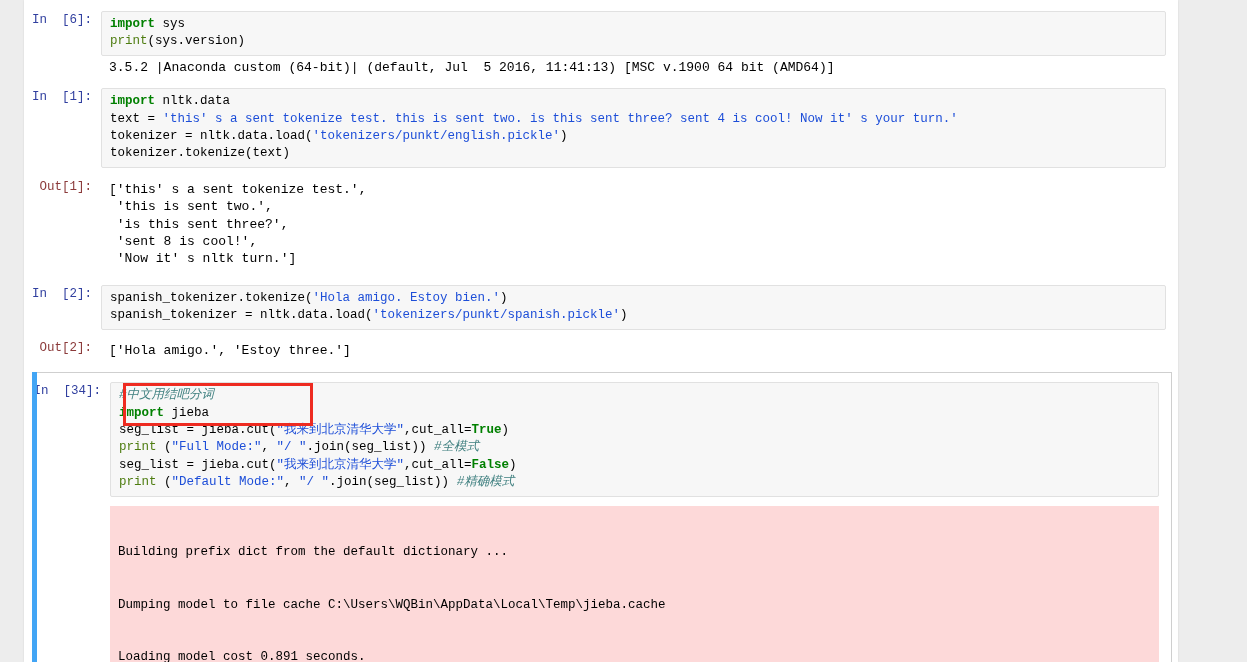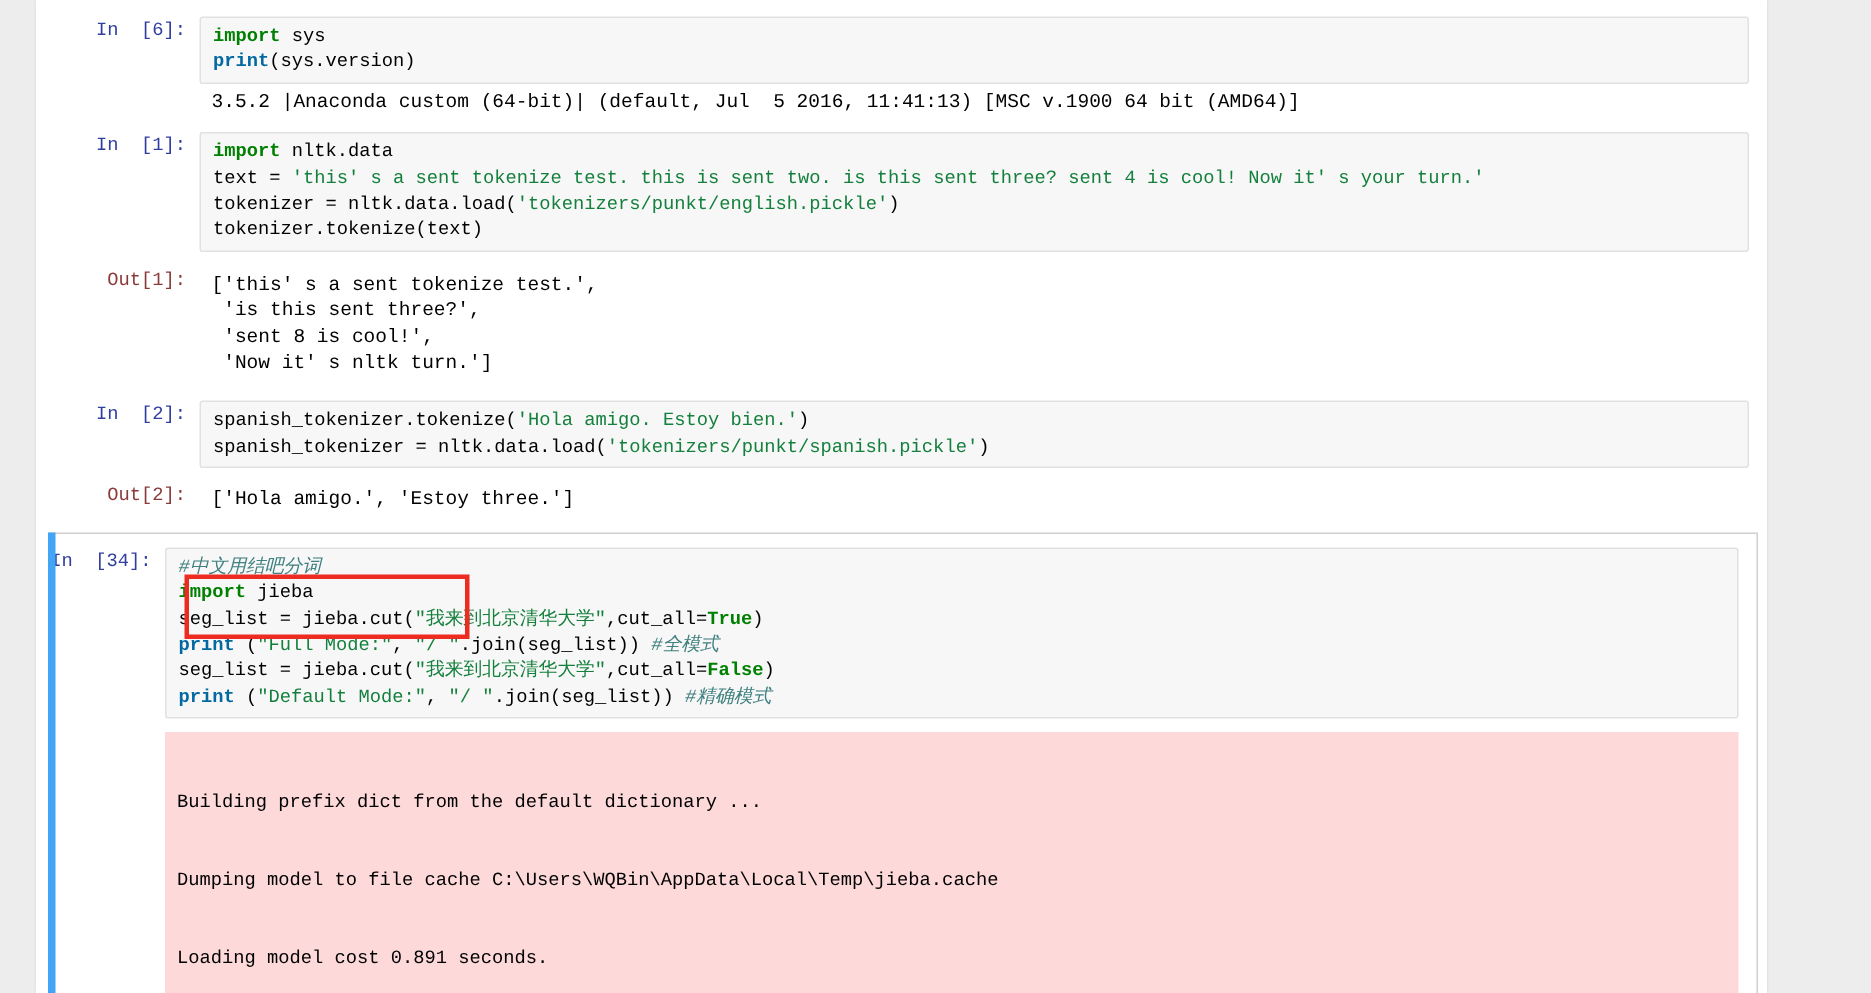--- a/index.html
+++ b/index.html
@@ -18,21 +18,20 @@
     box-shadow:0 0 2px rgba(0,0,0,0.10);
   }
   .notebook { padding:6px 0 0 0; }
 
   
   .cell {
     position:relative;
     display:flex;
     align-items:flex-start;
     padding:5px 12px 5px 0;
-    margin-left:32px;
   }
   .cell.selected {
     border:1px solid #cfcfcf;
     margin:6px 6px 0 8px;
     padding:9px 12px 10px 0;
     background:#fff;
   }
   .cell.selected::before {
     content:"";
     position:absolute;
@@ -67,23 +66,23 @@
     font-family:"Liberation Mono", monospace;
     font-size:12.5px;
     line-height:17.4px;
     color:#000000;
     white-space:pre;
   }
 
   
   .kw   { color:#008000; font-weight:bold; }
   .bi   { color:#008000; font-weight:bold; }
-  .str  { color:#15803d; }
+  .str  { color:#1d4ed8; }
   .cmt  { color:#408080; font-style:italic; }
-  .fn   { color:#0369a1;font-weight:bold; }
+  .fn   { color:#4d7c0f; }
 
   
   .out-text {
     font-family:"Liberation Mono", monospace;
     font-size:13px;
     line-height:17.4px;
     color:#000000;
     white-space:pre;
     padding:3px 0 2px 8px;
   }
@@ -132,20 +131,21 @@
           <div class="code">tokenizer = nltk.data.load(<span class="str">'tokenizers/punkt/english.pickle'</span>)</div>
           <div class="code">tokenizer.tokenize(text)</div>
         </div>
       </div>
     </div>
 
     <div class="cell">
       <div class="prompt out">Out[1]:</div>
       <div class="cellbody">
         <div class="out-text" style="padding-bottom:0">['this' s a sent tokenize test.',</div>
+        <div class="out-text" style="padding:0 0 0 8px"> 'this is sent two.',</div>
         <div class="out-text" style="padding:0 0 0 8px"> 'is this sent three?',</div>
         <div class="out-text" style="padding:0 0 0 8px"> 'sent 8 is cool!',</div>
         <div class="out-text" style="padding:0 0 2px 8px"> 'Now it' s nltk turn.']</div>
       </div>
     </div>
 
     <div class="cell" style="padding-top:10px">
       <div class="prompt">In  [2]:</div>
       <div class="cellbody">
         <div class="input-box">

